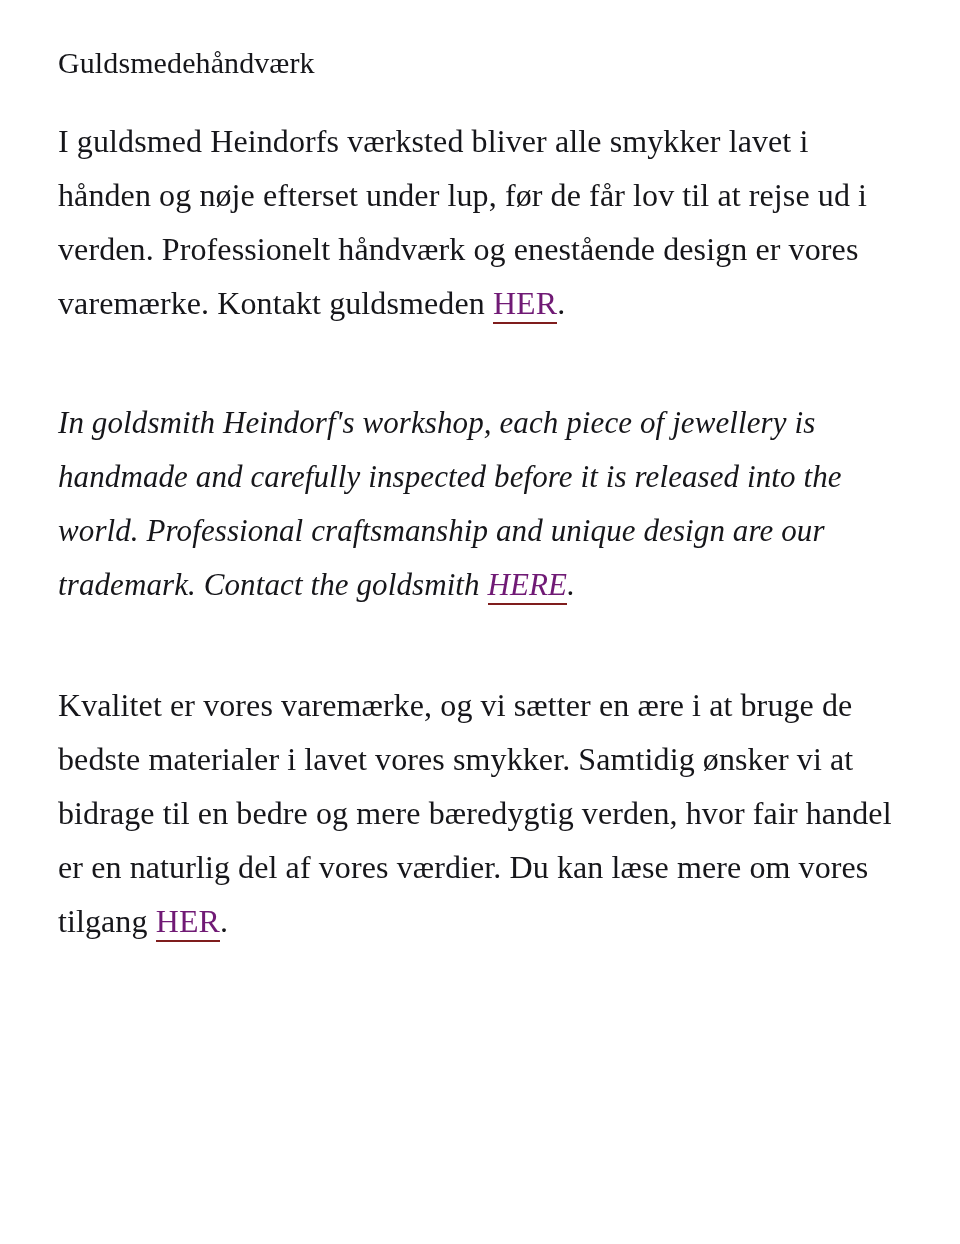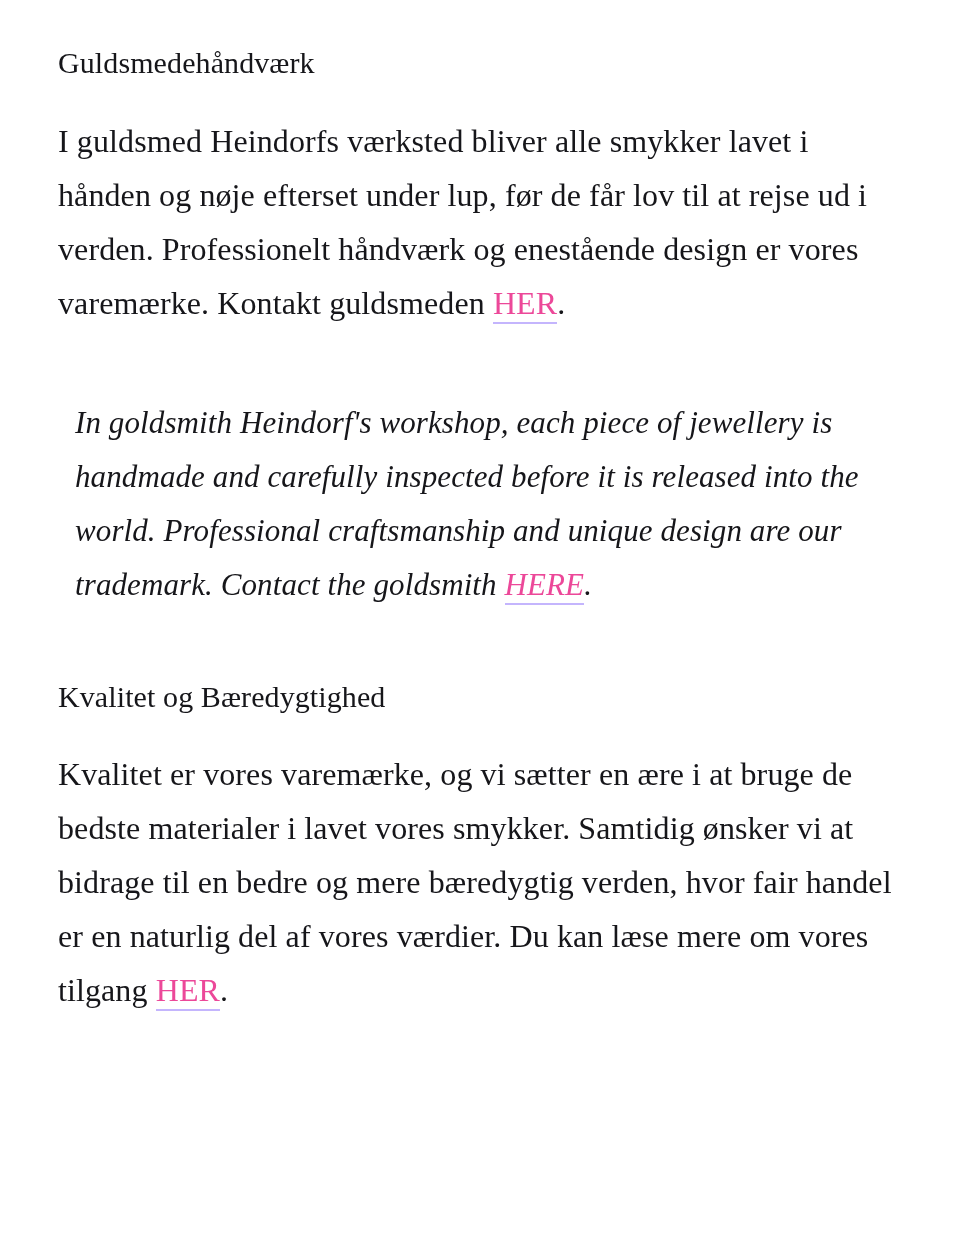--- a/index.html
+++ b/index.html
@@ -62,28 +62,27 @@
     font-size: 32px;
     font-weight: 400;
     line-height: 54px;
     letter-spacing: 0.1px;
     color: #16161a;
   }
 
   .section-body.italic {
     font-style: italic;
     font-size: 31px;
-    margin-left: 17px;
   }
 
   
   .inline-link {
-    color: #ec4899;
+    color: #701a75;
     text-decoration: none;
-    border-bottom: 2px solid #c4b5fd;
+    border-bottom: 2px solid #7f1d1d;
     padding-bottom: 1px;
     cursor: pointer;
   }
 
   .trailing-punct {
     color: #16161a;
   }
 </style>
 </head>
 <body>
@@ -94,18 +93,17 @@
     <section class="section">
       <h2 class="section-heading">Guldsmedehåndværk</h2>
       <p class="section-body"><span>I guldsmed Heindorfs værksted bliver alle smykker lavet i hånden og nøje efterset under lup, før de får lov til at rejse ud i verden. Professionelt håndværk og enestående design er vores varemærke. Kontakt guldsmeden </span><a class="inline-link" href="#">HER</a><span class="trailing-punct">.</span></p>
     </section>
 
     <section class="section">
       <p class="section-body italic"><span>In goldsmith Heindorf's workshop, each piece of jewellery is handmade and carefully inspected before it is released into the world. Professional craftsmanship and unique design are our trademark. Contact the goldsmith </span><a class="inline-link" href="#">HERE</a><span class="trailing-punct">.</span></p>
     </section>
 
     <section class="section">
-      <h2 class="section-heading">Kvalitet og Bæredygtighed</h2>
       <p class="section-body"><span>Kvalitet er vores varemærke, og vi sætter en ære i at bruge de bedste materialer i lavet vores smykker. Samtidig ønsker vi at bidrage til en bedre og mere bæredygtig verden, hvor fair handel er en naturlig del af vores værdier. Du kan læse mere om vores tilgang </span><a class="inline-link" href="#">HER</a><span class="trailing-punct">.</span></p>
     </section>
 
   </div>
 </div>
 
 </body></html>

